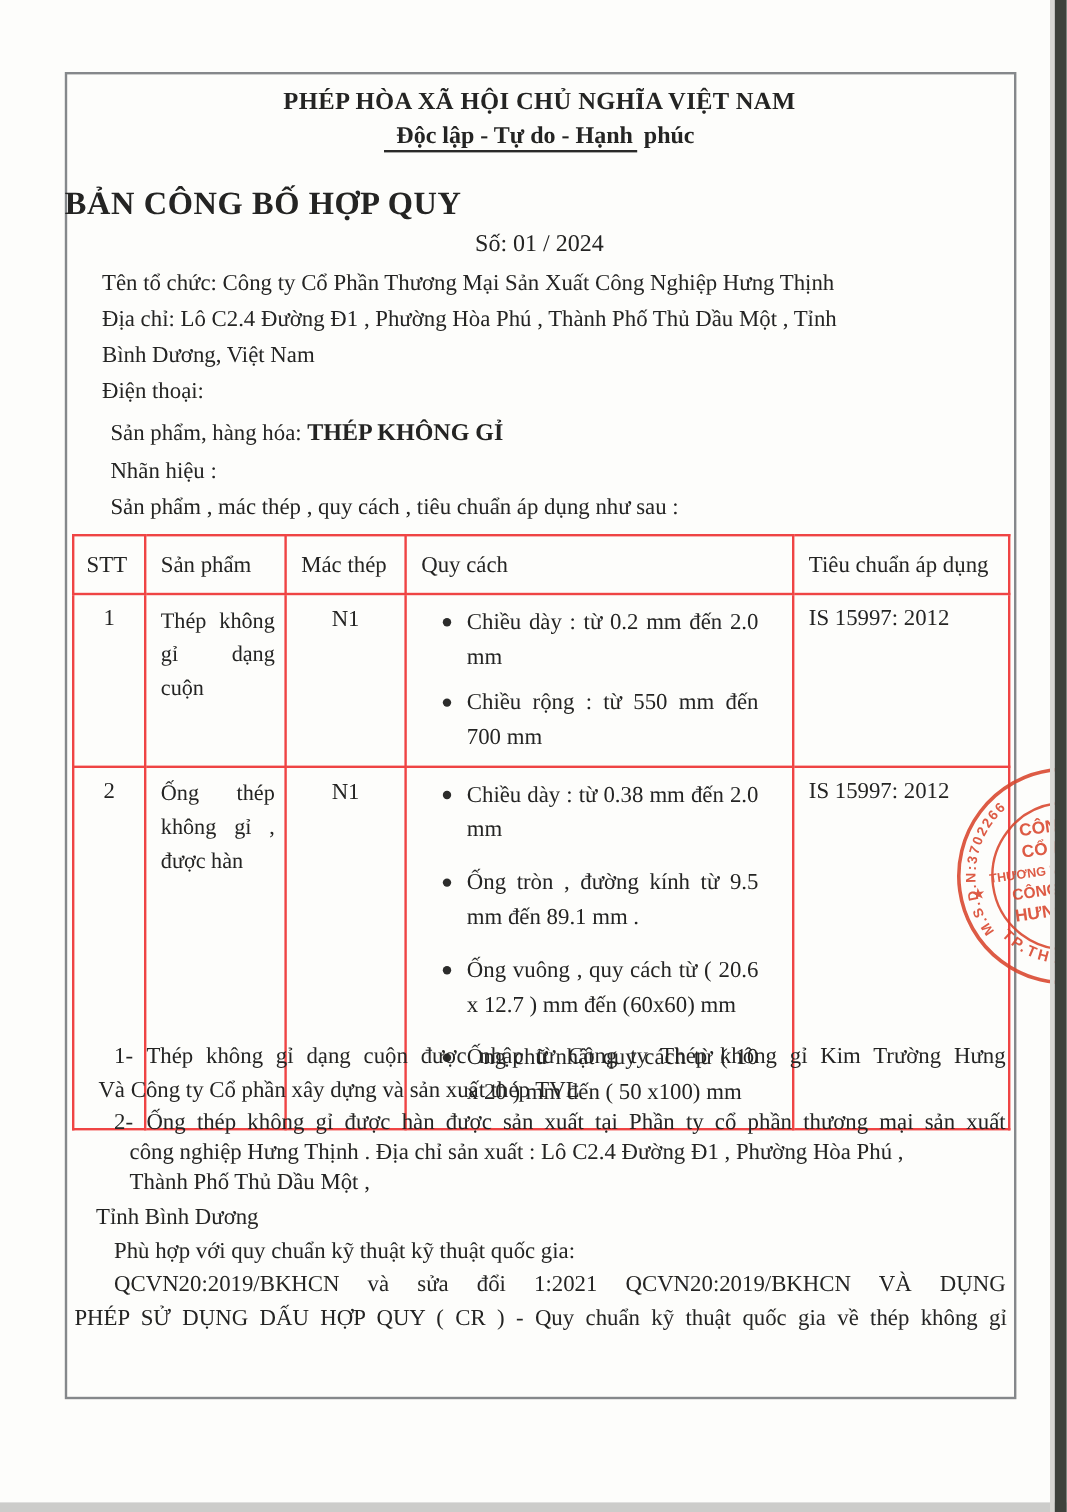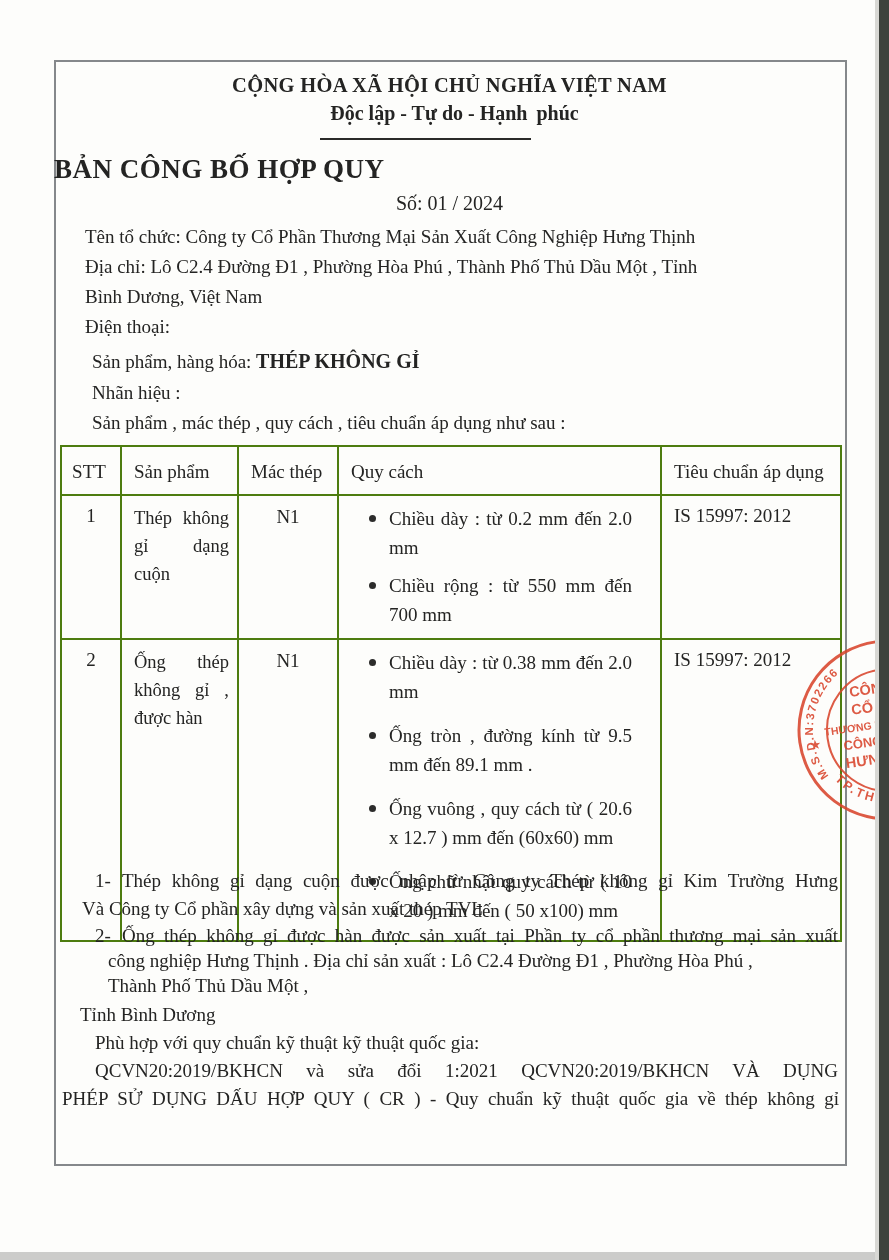--- a/index.html
+++ b/index.html
@@ -15,39 +15,39 @@
     border:2px solid #85888b;background:transparent;
   }
   
   .edge-light{left:875px;top:0;width:4px;height:1260px;background:#d8d8d4;z-index:9;}
   .edge-dark{left:879px;top:0;width:10px;height:1260px;background:#3e423c;z-index:10;}
   .edge-bottom{left:0;top:1252px;width:889px;height:8px;background:#ccccca;z-index:8;}
 
   
   .nat-header{left:54px;top:74px;width:791px;text-align:center;font-weight:bold;font-size:20.5px;letter-spacing:.3px;}
   .motto{left:54px;top:102px;width:791px;text-align:center;font-weight:bold;font-size:20px;}
-  .motto .u{border-bottom:2px solid #2a2a29;padding:0 4px 14px 10px;}
+  .motto .u{border-bottom:2px solid #2a2a29;padding:0 4px 1px 10px;}
   .doc-title{left:54px;top:154px;width:791px;text-align:left;font-weight:bold;font-size:27px;letter-spacing:.5px;}
   .doc-number{left:54px;top:192px;width:791px;text-align:center;font-size:20px;}
 
   
   .line{font-size:19px;line-height:25px;white-space:nowrap;}
   .l-ten{left:85px;top:224px;}
   .l-diachi{left:85px;top:254px;}
   .l-binhduong{left:85px;top:284px;}
   .l-dienthoai{left:85px;top:314px;}
   .l-sanpham{left:92px;top:349px;}
   .l-sanpham b{font-size:20px;}
   .l-nhanhieu{left:92px;top:380px;}
   .l-intro{left:92px;top:410px;}
 
   
   .spec-table{left:60px;top:445px;width:780px;border-collapse:collapse;table-layout:fixed;}
   .spec-table td,.spec-table th{
-    border:2px solid #4d7c0f;font-weight:normal;font-size:19px;
+    border:2px solid #ef4444;font-weight:normal;font-size:19px;
     vertical-align:top;padding:0;overflow:hidden;
   }
   .spec-table th{height:37px;text-align:left;padding:6px 4px 4px 12px;vertical-align:middle;}
   .spec-table th.c{text-align:center;padding-left:0;}
   td.c-stt{text-align:center;padding-top:9px;}
   td.c-prod{padding:8px 8px 0 12px;text-align:justify;line-height:28px;font-size:18.5px;}
   td.c-grade{text-align:center;padding-top:10px;}
   td.c-spec{padding:8px 28px 0 30px;}
   td.c-std{padding:9px 6px 0 12px;}
   .spec-item{display:flex;align-items:flex-start;margin-bottom:9px;}
@@ -75,21 +75,21 @@
 
   
   .stamp{left:793px;top:628px;width:86px;height:200px;z-index:5;opacity:.88;}
   .stamp text{font-family:"Liberation Sans","DejaVu Sans",sans-serif;font-weight:bold;fill:#d9452c;}
 </style>
 </head>
 <body>
 
 <div class="abs frame"></div>
 
-<div class="abs nat-header">CỘNG HÒA XÃ HỘI CHỦ NGHĨA VIỆT NAM</div>
+<div class="abs nat-header">PHÉP HÒA XÃ HỘI CHỦ NGHĨA VIỆT NAM</div>
 <div class="abs motto"><span class="u">Độc lập - Tự do - Hạnh</span><span> phúc</span></div>
 <div class="abs doc-title">BẢN CÔNG BỐ HỢP QUY</div>
 <div class="abs doc-number">Số: 01 / 2024</div>
 
 <div class="abs line l-ten">Tên tổ chức: Công ty Cổ Phần Thương Mại Sản Xuất Công Nghiệp Hưng Thịnh</div>
 <div class="abs line l-diachi">Địa chỉ: Lô C2.4 Đường Đ1 , Phường Hòa Phú , Thành Phố Thủ Dầu Một , Tỉnh</div>
 <div class="abs line l-binhduong">Bình Dương, Việt Nam</div>
 <div class="abs line l-dienthoai">Điện thoại:</div>
 <div class="abs line l-sanpham"><span>Sản phẩm, hàng hóa: </span><b>THÉP KHÔNG GỈ</b></div>
 <div class="abs line l-nhanhieu">Nhãn hiệu :</div>

